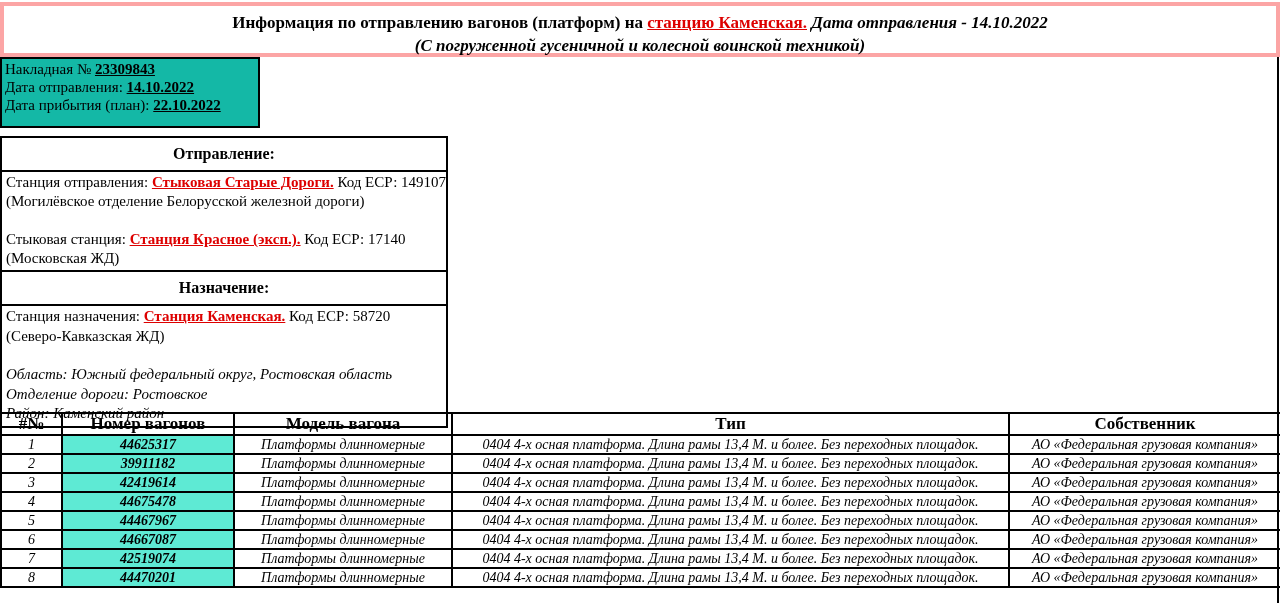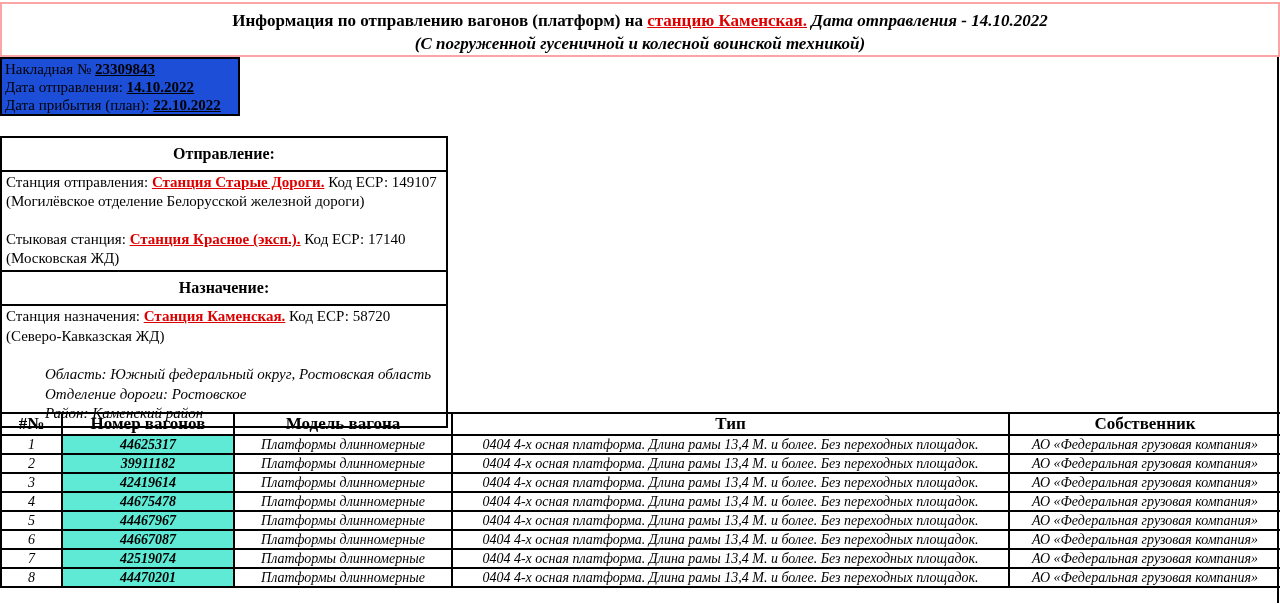--- a/index.html
+++ b/index.html
@@ -4,54 +4,54 @@
 <style>
   * { margin:0; padding:0; box-sizing:border-box; }
   html,body { background:#fff; }
   .sheet {
     position:relative; width:1280px; height:604px; background:#fff;
     font-family:"Liberation Serif", serif; color:#000; overflow:hidden;
   }
   
   .title-box {
     position:absolute; left:0; top:2px; width:1280px; height:55px;
-    border:2px solid #fca5a5; text-align:center; padding-top:5px;
+    border:4px solid #fca5a5; text-align:center; padding-top:5px;
     font-size:17px; font-weight:bold; line-height:23px;
   }
   .title-red { color:#dd0000; text-decoration:underline; }
   .title-italic { font-style:italic; }
   .title-line2 { font-style:italic; }
   
   .right-edge {
     position:absolute; top:57px; left:1277px; width:2px; height:546px; background:#000;
   }
   
   .waybill-box {
-    position:absolute; left:0; top:57px; width:240px;
-    border:2px solid #000; padding:1px 3px 0 3px;
-    font-size:15px; line-height:18px; background:#1d4ed8;
+    position:absolute; left:0; top:57px; width:260px;
+    border:2px solid #000; padding:1px 3px 12px 3px;
+    font-size:15px; line-height:18px; background:#14b8a6;
   }
   .val-bu { font-weight:bold; text-decoration:underline; }
   
   .section-box {
     position:absolute; left:0; width:448px; border:2px solid #000; background:#fff;
   }
   .departure-box { top:136px; }
   .destination-box { top:270px; }
   .section-header {
     text-align:center; font-weight:bold; font-size:16px; line-height:18px;
     border-bottom:2px solid #000; padding:7px 0;
   }
   .section-body { padding:1px 4px 2px 4px; font-size:15px; }
   .departure-box .section-body { line-height:19px; }
   .destination-box .section-body { line-height:19.5px; }
   .red-link { color:#dd0000; font-weight:bold; text-decoration:underline; }
   .line { white-space:nowrap; }
   .line.spacer { min-height:19px; }
-  .line.italic { font-style:italic;margin-left:39px; }
+  .line.italic { font-style:italic; }
   
   table.wagons {
     position:absolute; left:0; top:412px; width:1280px;
     border-collapse:collapse; table-layout:fixed;
   }
   table.wagons th, table.wagons td {
     border:2px solid #000; overflow:hidden; white-space:nowrap;
   }
   table.wagons th {
     font-size:17px; font-weight:bold; height:21px; text-align:center; padding:0 2px;
@@ -78,21 +78,21 @@
 
   <div class="waybill-box">
     <div class="line"><span>Накладная № </span><span class="val-bu">23309843</span></div>
     <div class="line"><span>Дата отправления: </span><span class="val-bu">14.10.2022</span></div>
     <div class="line"><span>Дата прибытия (план): </span><span class="val-bu">22.10.2022</span></div>
   </div>
 
   <div class="section-box departure-box">
     <div class="section-header">Отправление:</div>
     <div class="section-body">
-      <div class="line"><span>Станция отправления: </span><span class="red-link">Станция Старые Дороги.</span><span> Код ЕСР: 149107</span></div>
+      <div class="line"><span>Станция отправления: </span><span class="red-link">Стыковая Старые Дороги.</span><span> Код ЕСР: 149107</span></div>
       <div class="line">(Могилёвское отделение Белорусской железной дороги)</div>
       <div class="line spacer"></div>
       <div class="line"><span>Стыковая станция: </span><span class="red-link">Станция Красное (эксп.).</span><span> Код ЕСР: 17140</span></div>
       <div class="line">(Московская ЖД)</div>
     </div>
   </div>
 
   <div class="section-box destination-box">
     <div class="section-header">Назначение:</div>
     <div class="section-body">

